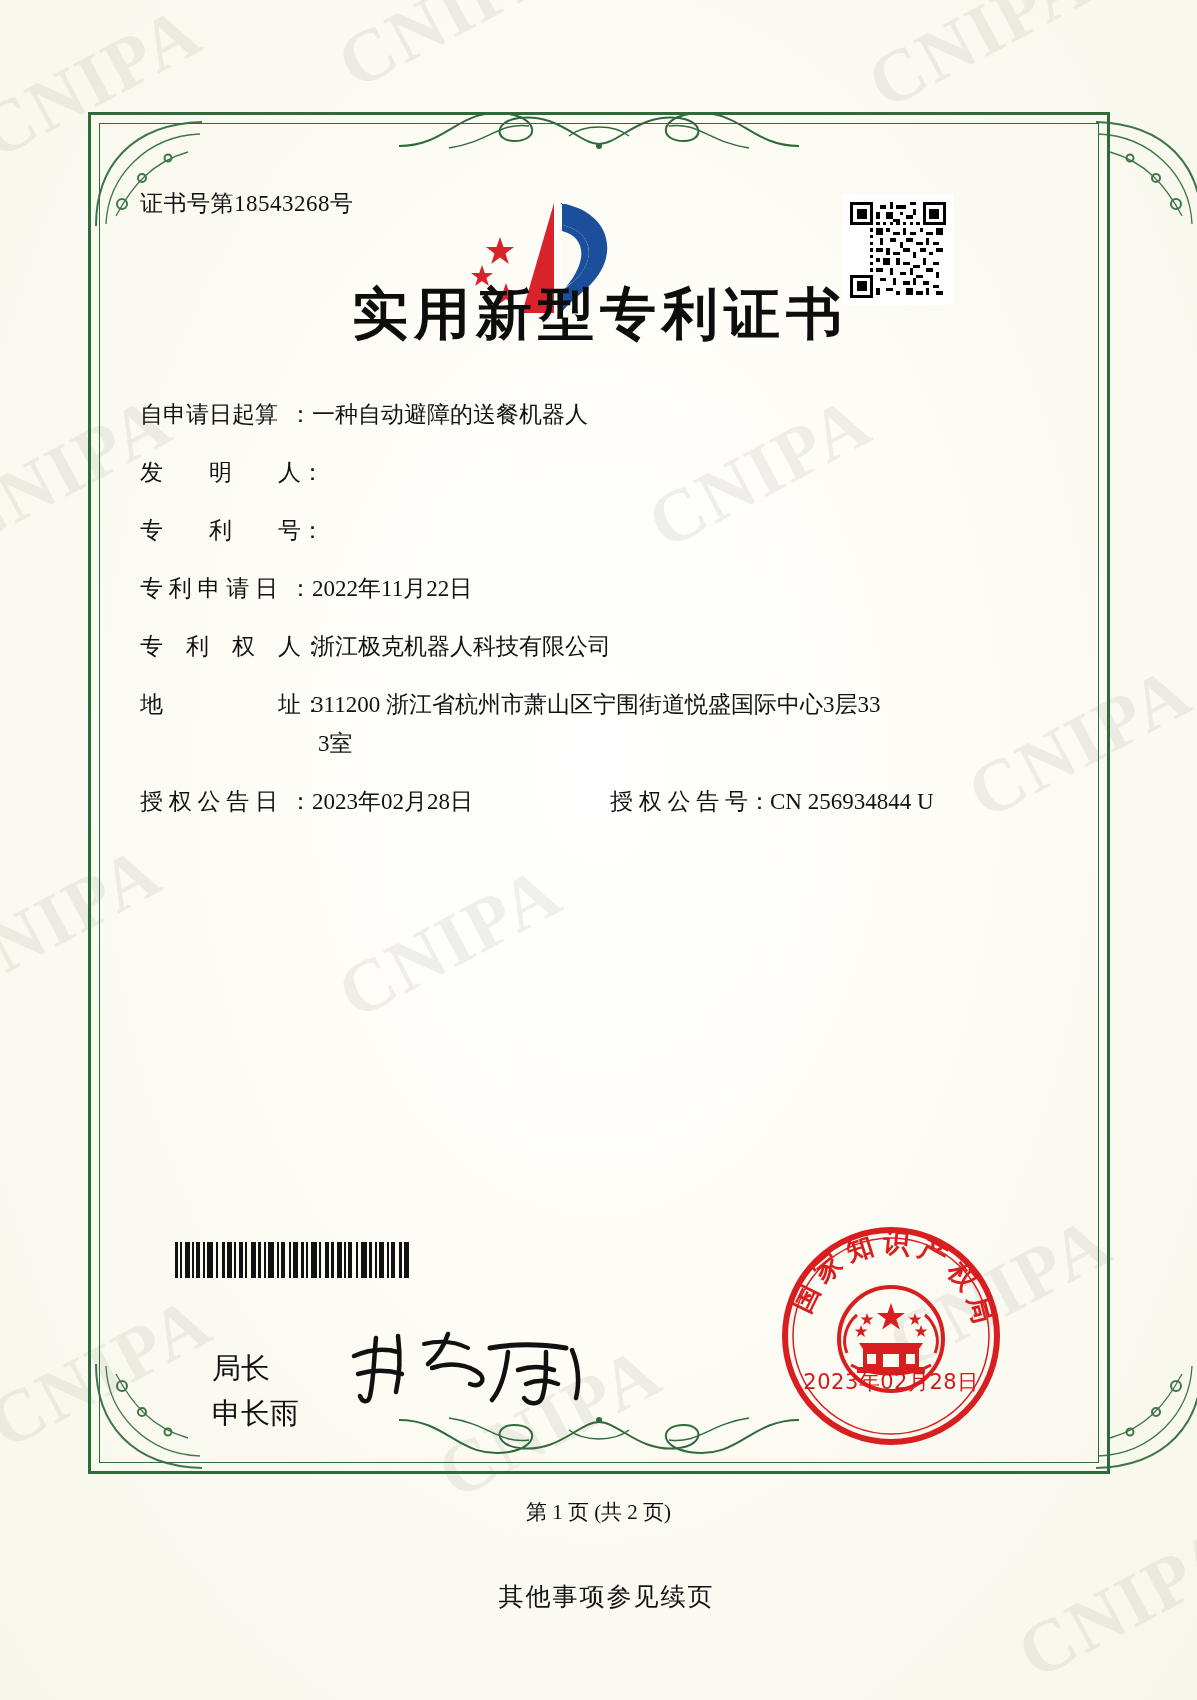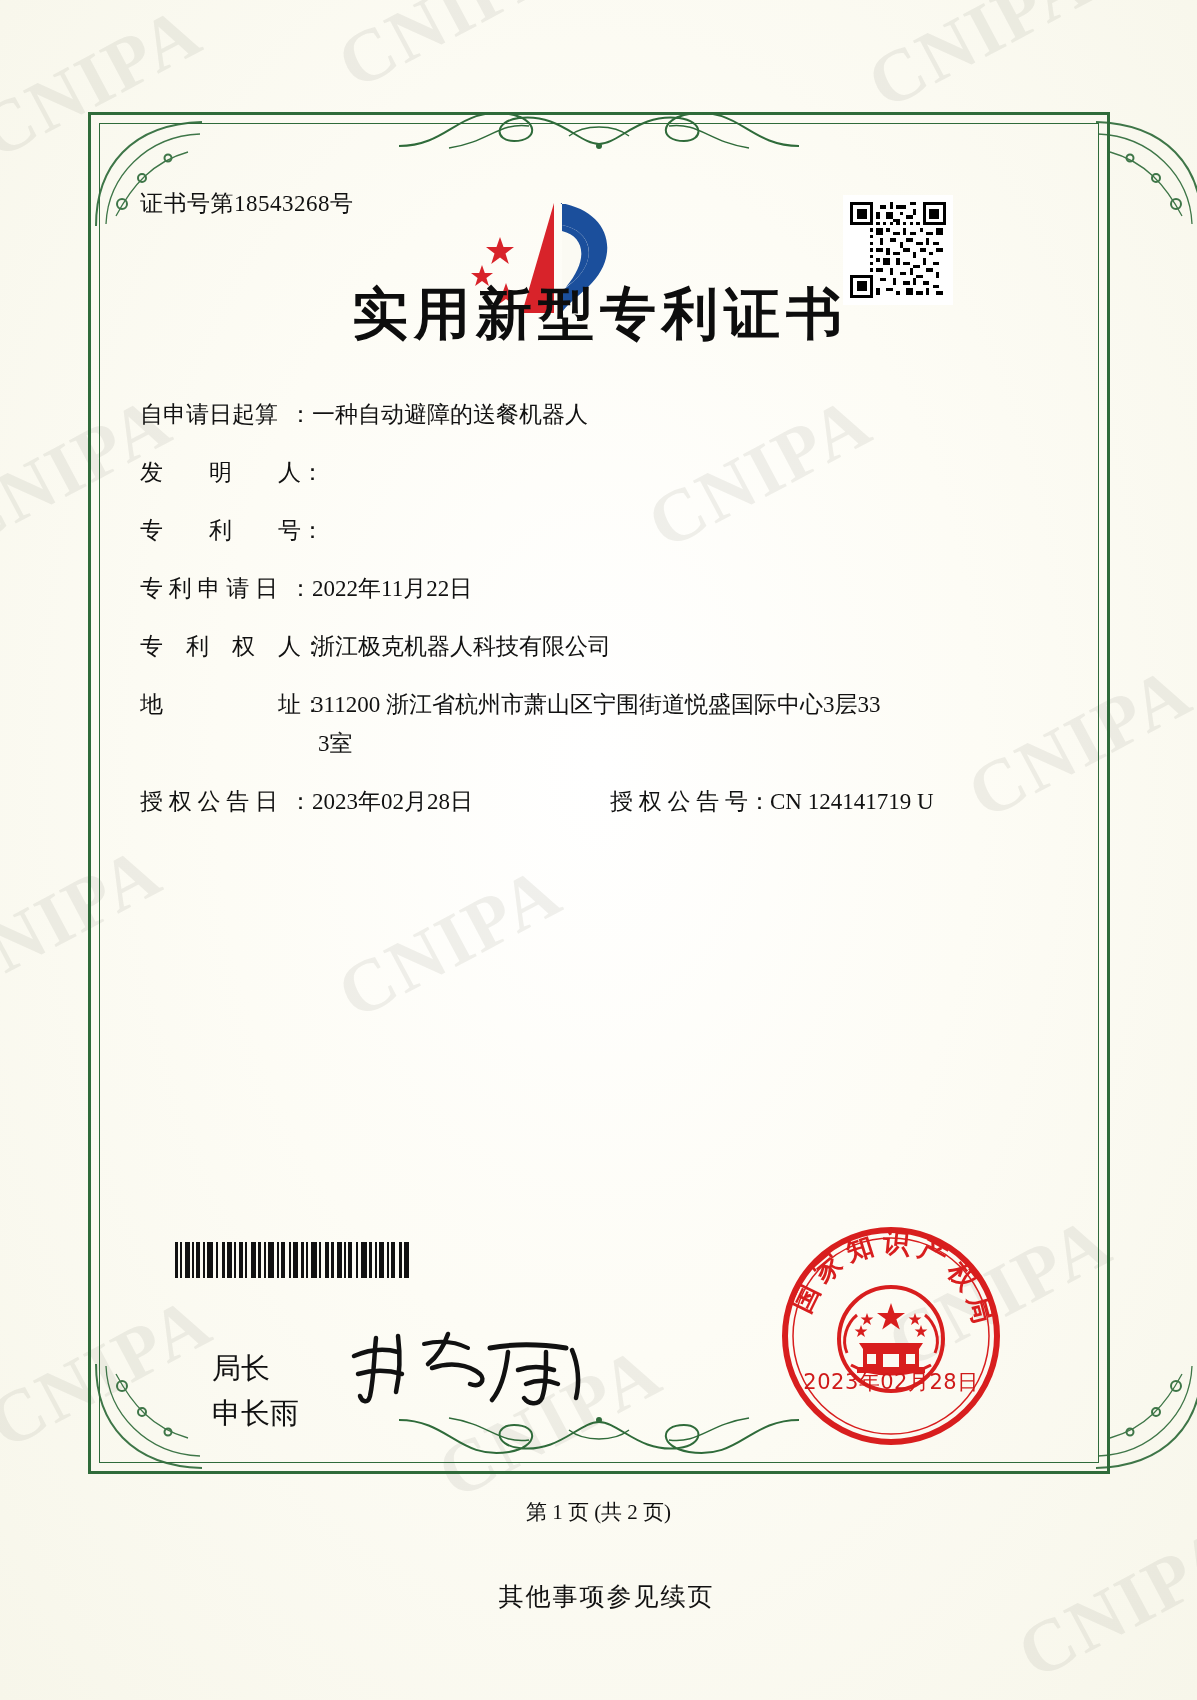--- a/index.html
+++ b/index.html
@@ -530,21 +530,21 @@
             <span>授 权 公 告 日</span>
               <span>：</span>
           </div>
           <div class="f-value">2023年02月28日</div>
         </div>
         <div class="right">
           <div class="r-label2">
             <span>授 权 公 告 号</span>
               <span>：</span>
           </div>
-          <div class="f-value">CN 124141719 U</div>
+          <div class="f-value">CN 256934844 U</div>
         </div>
       </div>
 
     </div>
 
   </div>
 
   <div class="barcode">
     <i style="width:3px"></i>
       <i style="width:2px;background:transparent"></i>

